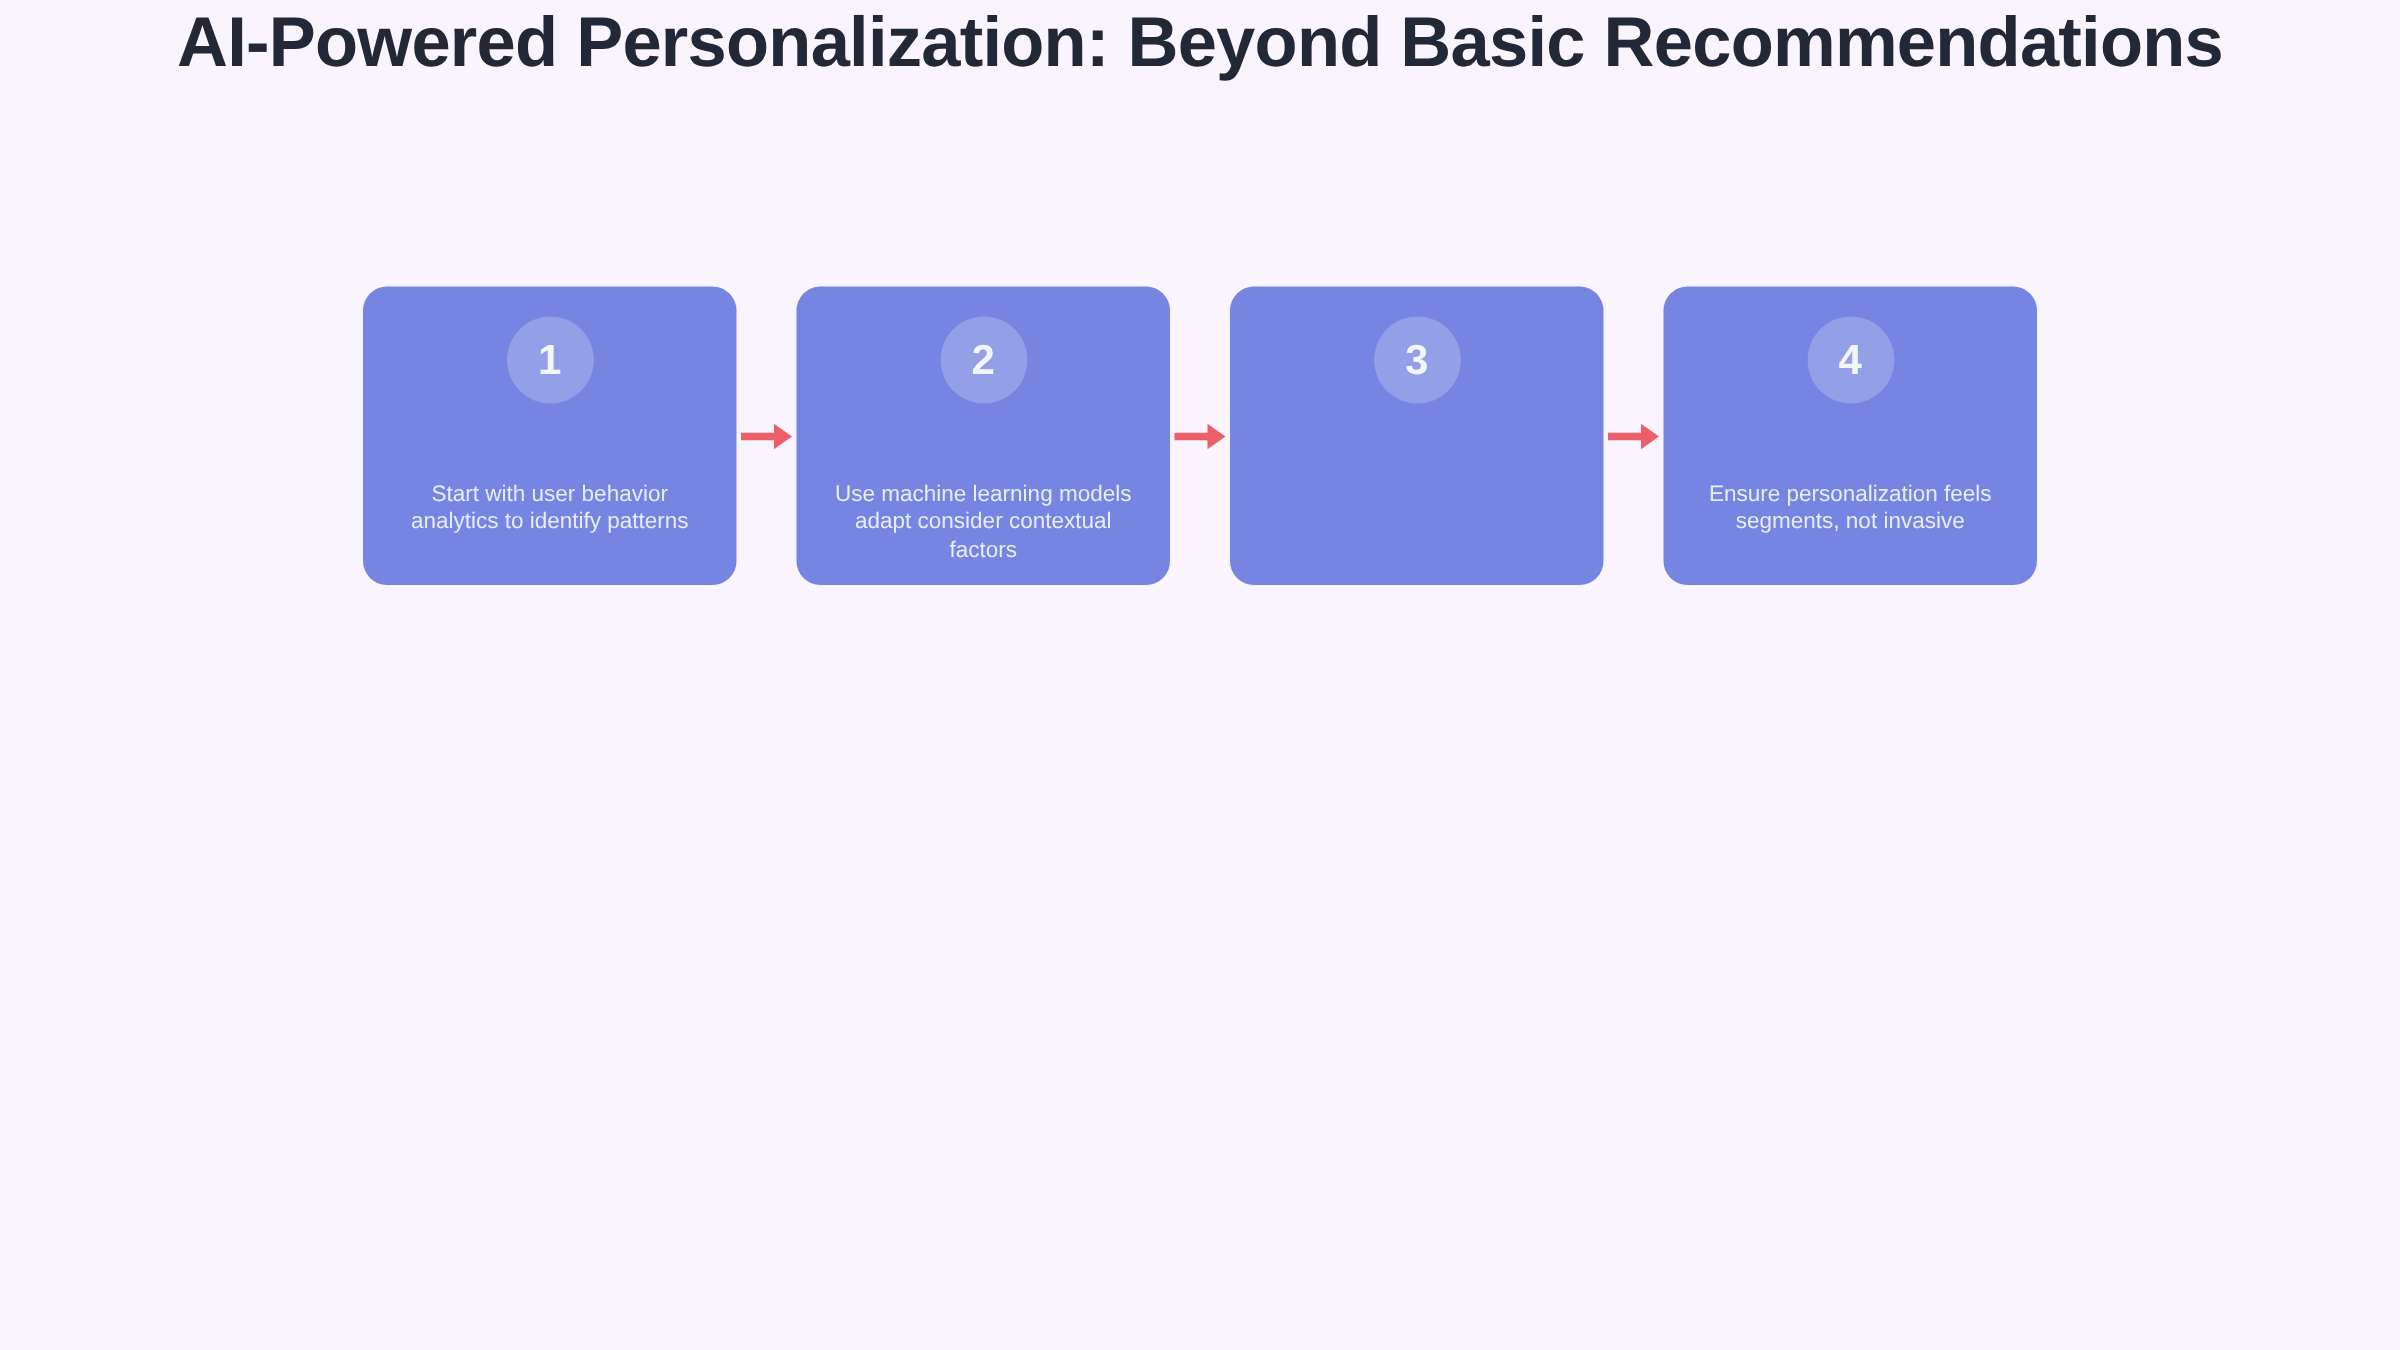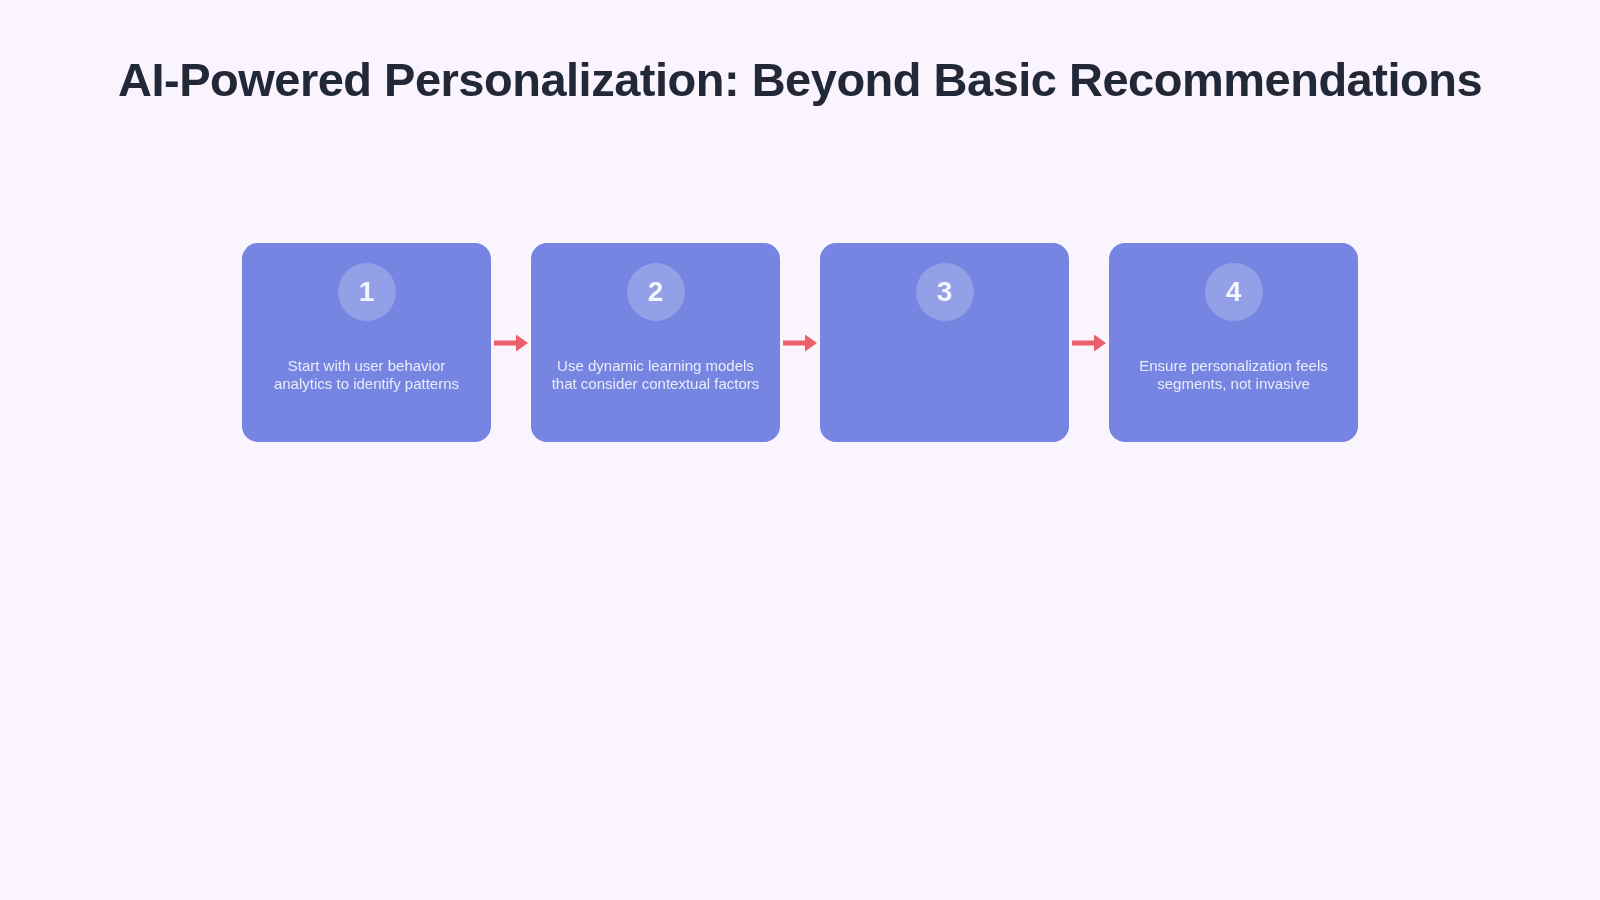--- a/index.html
+++ b/index.html
@@ -17,21 +17,20 @@
     background: var(--bg);
     font-family: "Liberation Sans", sans-serif;
     overflow: hidden;
   }
   .slide {
     width: 1600px;
     height: 900px;
     position: relative;
   }
   .page-title {
-    padding-top: 52px;
     text-align: center;
     font-size: 47px;
     font-weight: 700;
     color: var(--title);
     letter-spacing: -0.5px;
   }
   .flow {
     margin-top: 136px;
     display: flex;
     justify-content: center;
@@ -55,21 +54,21 @@
     display: flex;
     align-items: center;
     justify-content: center;
   }
   .step-number {
     color: #f4f6fd;
     font-size: 28px;
     font-weight: 700;
   }
   .step-text {
-    margin-top: 36px;
+    margin-top: 52px;
     color: var(--cardtext);
     font-size: 15px;
     line-height: 1.22;
     text-align: center;
     max-width: 212px;
   }
   .arrow-cell {
     width: 40px;
     display: flex;
     align-items: center;
@@ -98,21 +97,21 @@
       <svg width="36" height="22" viewBox="0 0 36 22">
         <line x1="1" y1="11" x2="24" y2="11" stroke="#ec5f68" stroke-width="5"></line>
         <polygon points="23,2.5 35,11 23,19.5" fill="#ec5f68"></polygon>
       </svg>
     </div>
 
     <div class="step-card">
       <div class="step-circle">
         <span class="step-number">2</span>
       </div>
-      <div class="step-text">Use dynamic learning models that consider contextual factors</div>
+      <div class="step-text">Use machine learning models adapt consider contextual factors</div>
     </div>
 
     <div class="arrow-cell">
       <svg width="36" height="22" viewBox="0 0 36 22">
         <line x1="1" y1="11" x2="24" y2="11" stroke="#ec5f68" stroke-width="5"></line>
         <polygon points="23,2.5 35,11 23,19.5" fill="#ec5f68"></polygon>
       </svg>
     </div>
 
     <div class="step-card">

